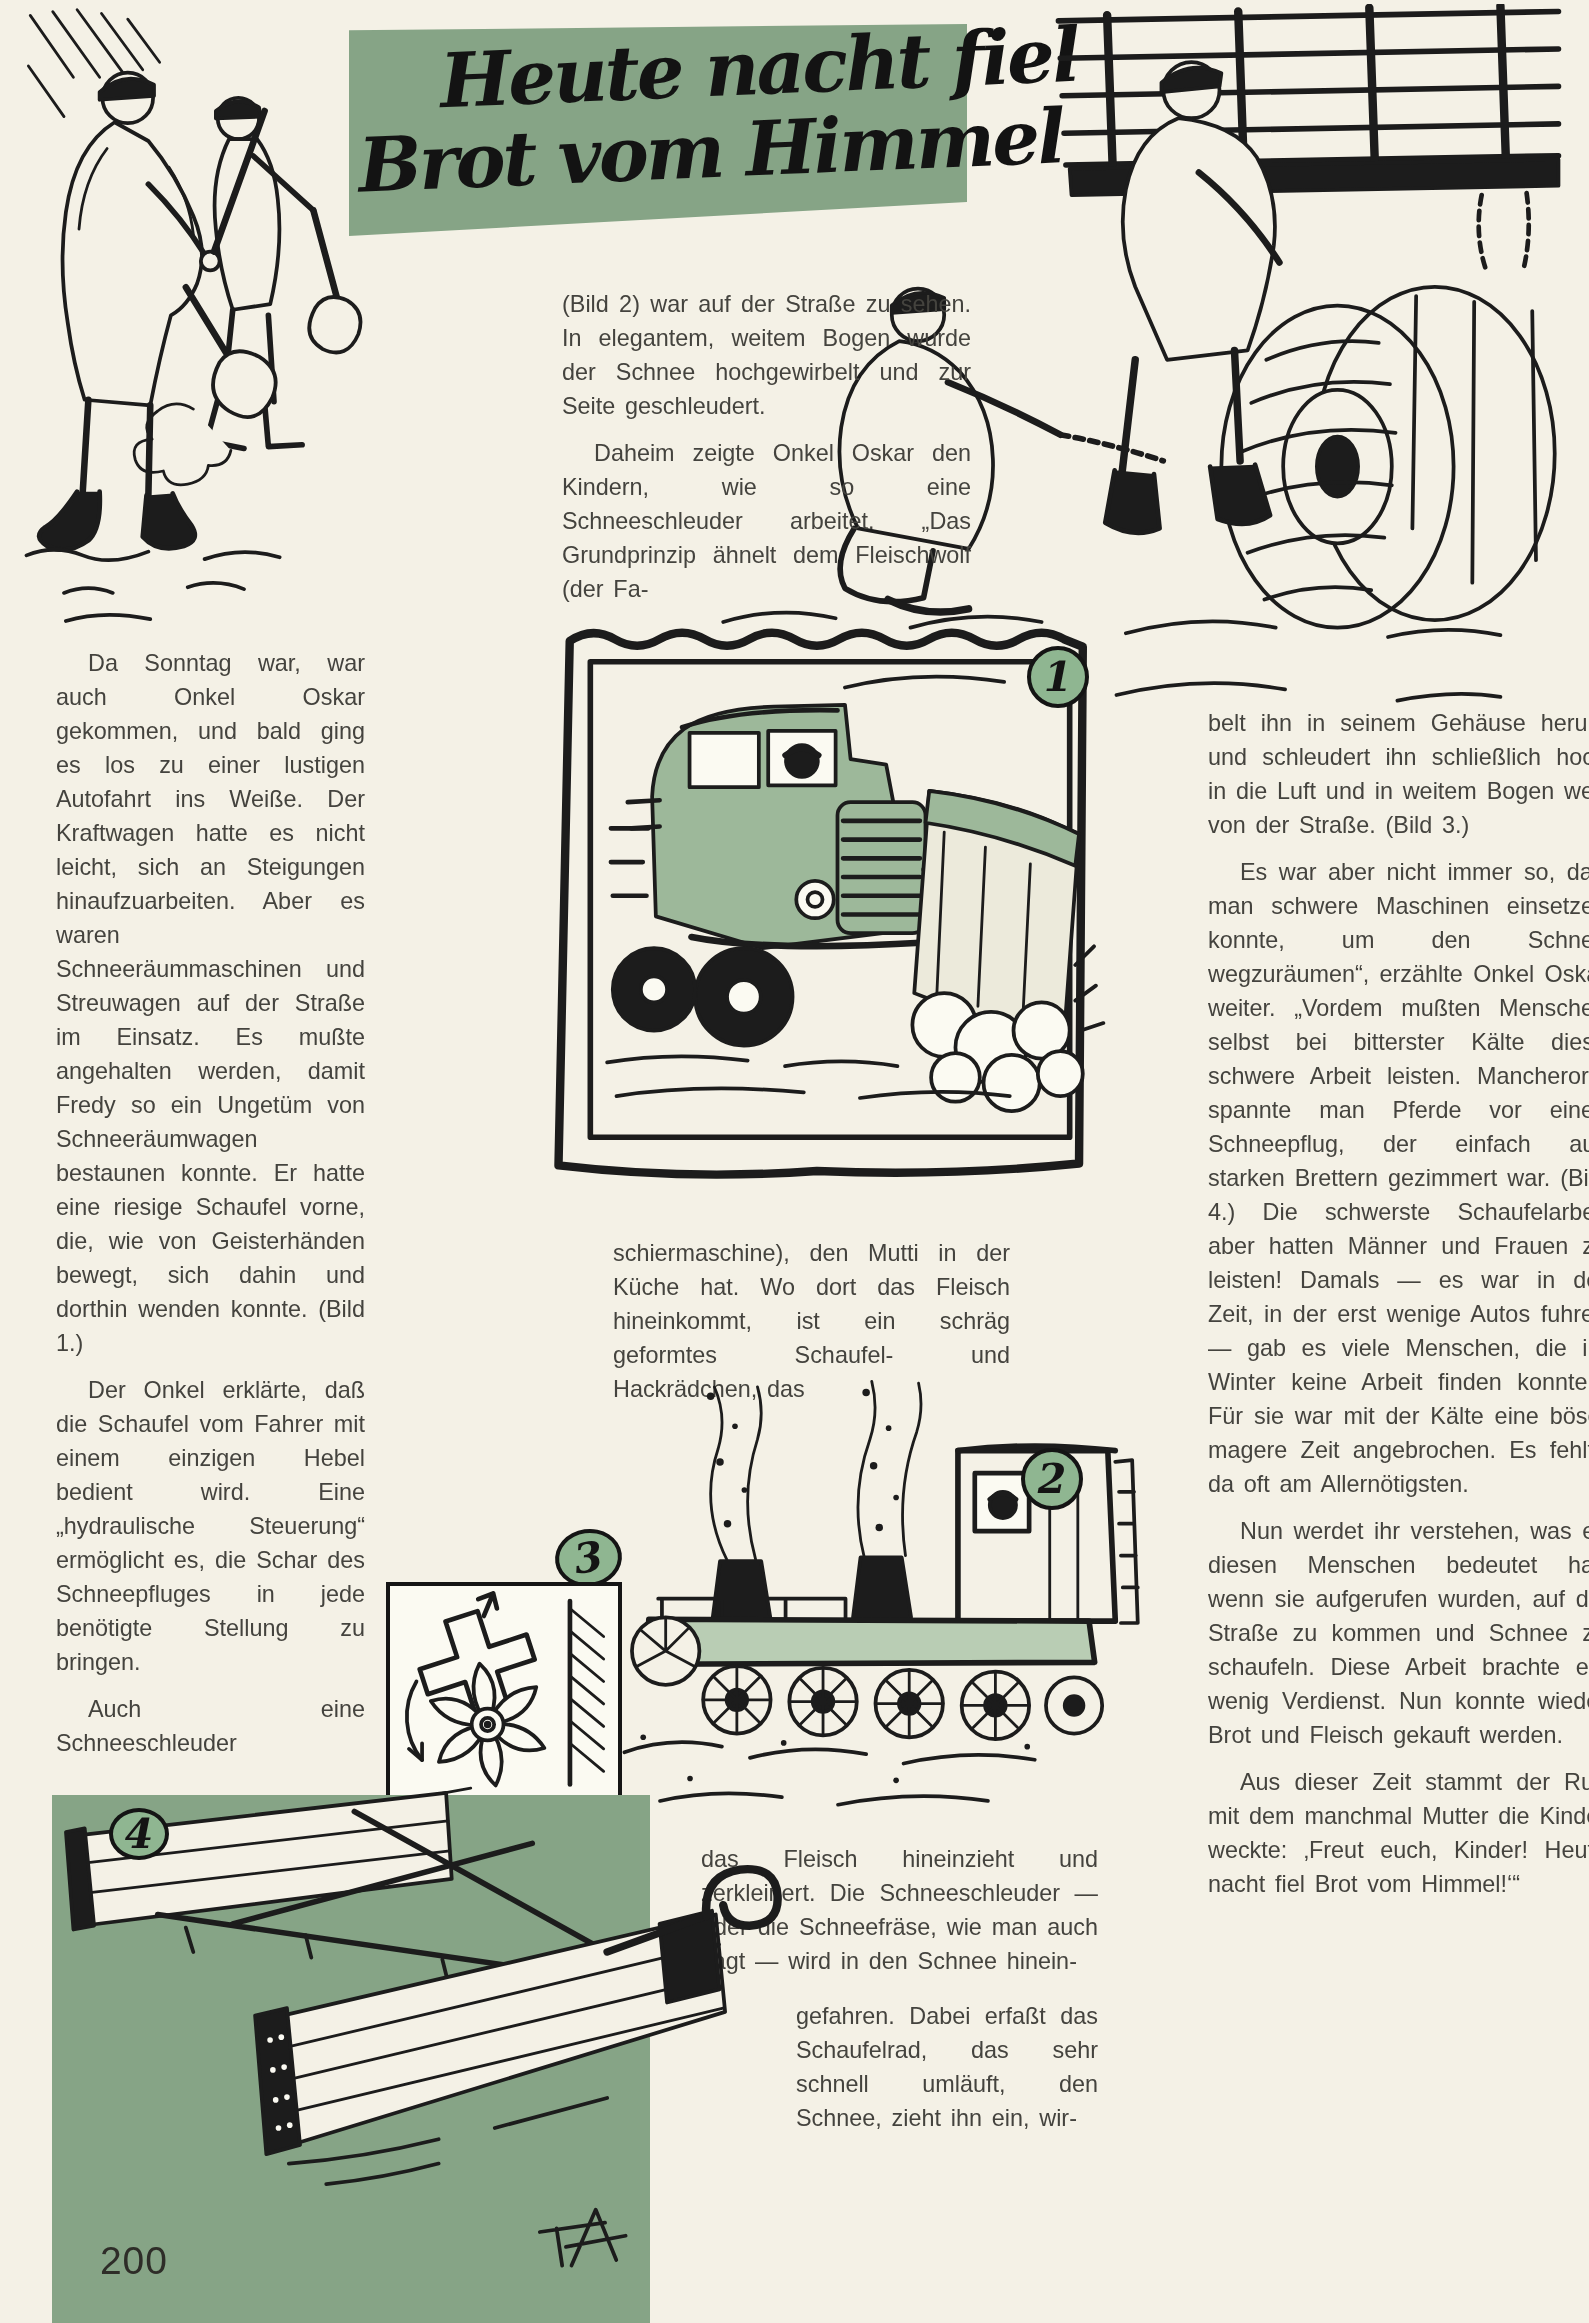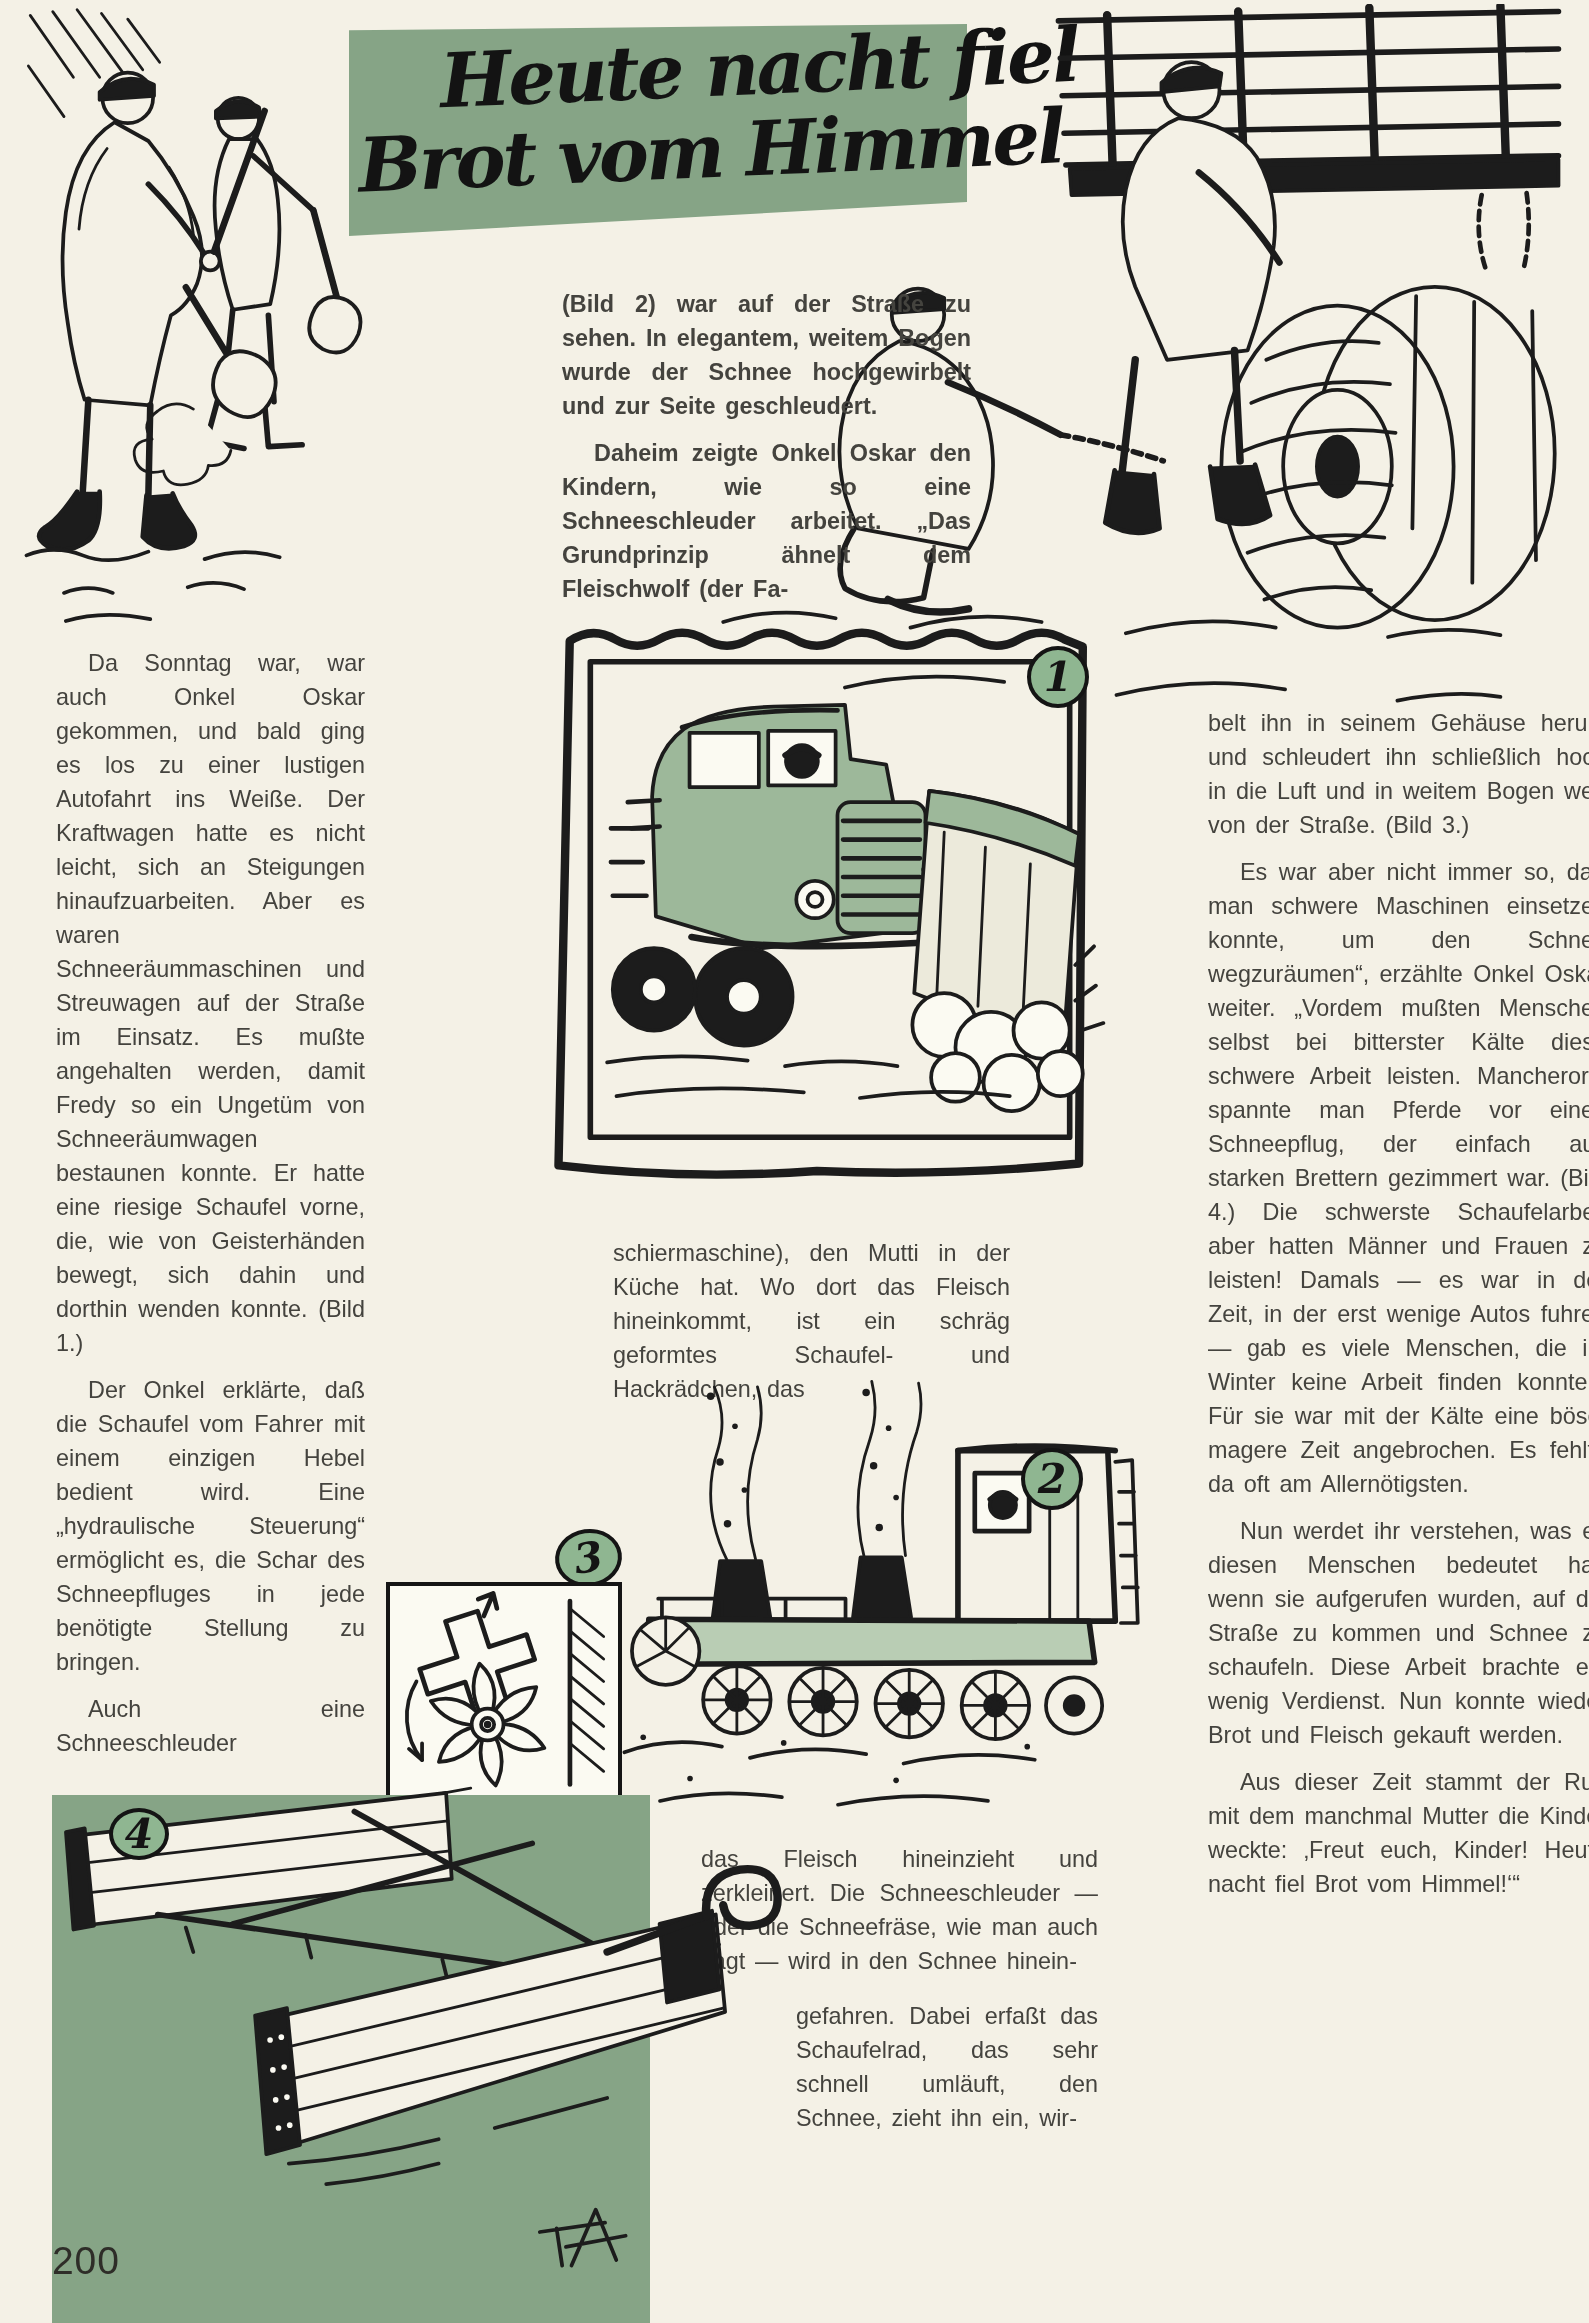--- a/index.html
+++ b/index.html
@@ -92,21 +92,21 @@
         <path d="M248,360 q-52,26 -62,92 q-8,56 18,108 l118,22 q28,-44 26,-96 q-2,-56 -36,-94 q-28,-28 -64,-32 z" fill="#f4f1e6"></path>
         <path d="M300,404 q60,24 120,56" stroke-width="7"></path>
         <path d="M420,460 q56,10 110,28" stroke-width="6" stroke-dasharray="9 7"></path>
         <path d="M200,560 q-24,38 -10,64 q36,22 84,10 l10,-50" stroke-width="6"></path>
         <path d="M236,636 q40,20 86,10" stroke-width="8"></path>
         <path d="M60,660 q60,-18 120,-4 m80,10 q70,-20 140,-6 m90,12 q80,-22 160,-6 m120,10 q60,-14 120,-2 m-700,56 q80,-20 170,-6 m120,14 q90,-22 180,-6 m120,12 q60,-12 110,-4" stroke-width="4"></path>
       </g>
     </svg>
   </div>
 
-  <div class="abs col" style="left:562px;top:287px;width:409px;font-weight:bold;">
+  <div class="abs col" style="left:562px;top:287px;width:409px;">
     <p>(Bild 2) war auf der Straße zu sehen. In elegantem, weitem Bogen wurde der Schnee hochgewirbelt und zur Seite geschleudert.</p>
     <p class="ind">Daheim zeigte Onkel Oskar den Kindern, wie so eine Schneeschleuder arbeitet. „Das Grundprinzip ähnelt dem Fleischwolf (der Fa-</p>
   </div>
 
   <div class="abs col" style="left:56px;top:646px;width:309px;">
     <p class="ind">Da Sonntag war, war auch Onkel Oskar gekommen, und bald ging es los zu einer lustigen Autofahrt ins Weiße. Der Kraftwagen hatte es nicht leicht, sich an Steigungen hinaufzuarbeiten. Aber es waren Schneeräummaschinen und Streuwagen auf der Straße im Einsatz. Es mußte angehalten werden, damit Fredy so ein Ungetüm von Schneeräumwagen bestaunen konnte. Er hatte eine riesige Schaufel vorne, die, wie von Geisterhänden bewegt, sich dahin und dorthin wenden konnte. (Bild 1.)</p>
     <p class="ind">Der Onkel erklärte, daß die Schaufel vom Fahrer mit einem einzigen Hebel bedient wird. Eine „hydraulische Steuerung“ ermöglicht es, die Schar des Schneepfluges in jede benötigte Stellung zu bringen.</p>
     <p class="ind spread">Auch eine Schneeschleuder</p>
   </div>
 
@@ -297,16 +297,16 @@
 
   <div class="abs" style="left:534px;top:2204px;width:103px;height:84px;" aria-label="TA">
     <svg viewBox="0 0 110 90" width="103" height="84">
       <g class="ink" stroke-width="6">
         <path d="M6,30 L76,20 M24,26 l6,40"></path>
         <path d="M40,66 L66,6 L88,60 M34,46 L98,34"></path>
       </g>
     </svg>
   </div>
 
-  <div class="abs pagenum" style="left:52px;top:2239px;">200</div>
+  <div class="abs pagenum" style="left:52px;top:2239px;padding-left:48px;">200</div>
 
 </div>
 
 
 </body></html>

